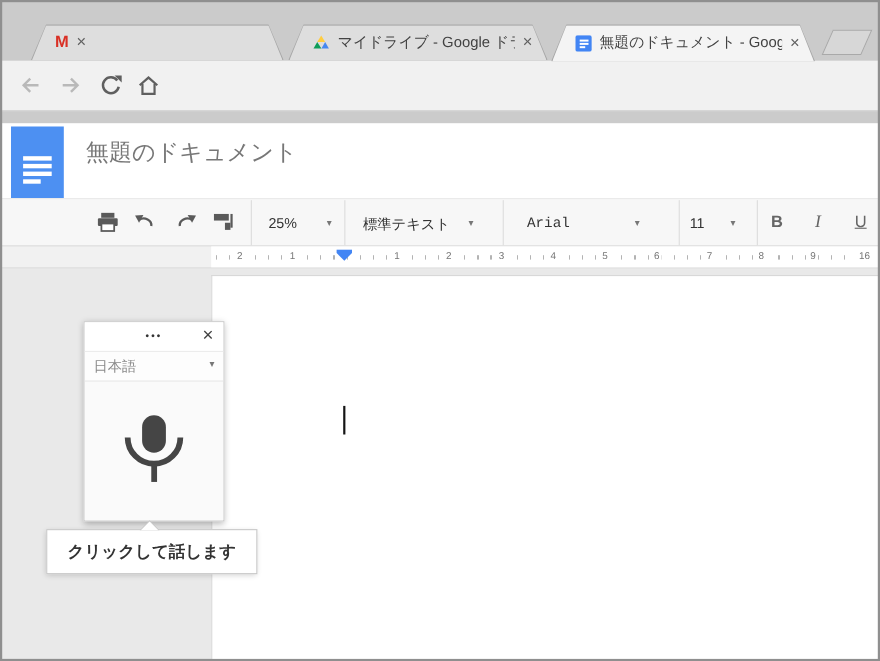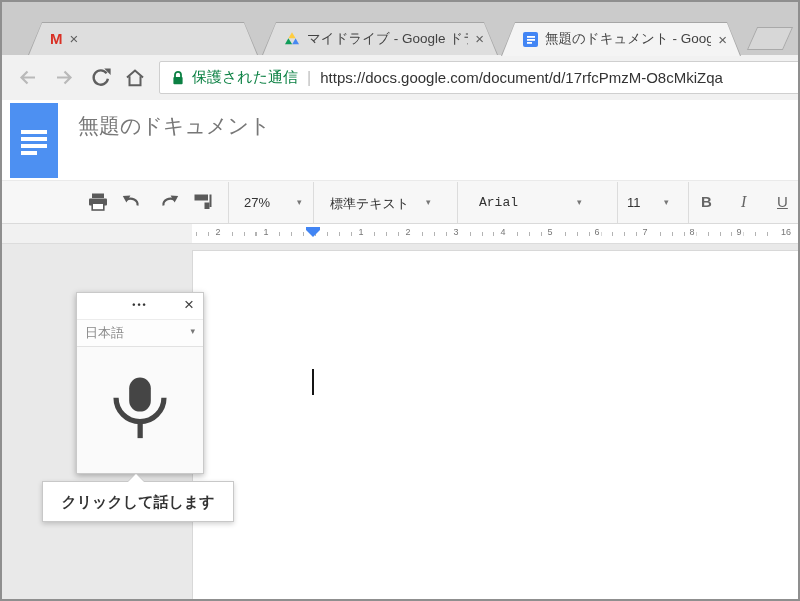--- a/index.html
+++ b/index.html
@@ -25,21 +25,21 @@
     linear-gradient(#fff,#fff) 4px 10.5px/5px 1.8px no-repeat,#4285f4;}
   .newtab{position:absolute;left:752px;top:5px;width:34px;height:21px;background:#d7d7d7;border:1px solid #a9a9a9;transform:skewX(-24deg);}
   
   .navbar{position:absolute;left:0;top:55px;width:800px;height:45px;background:#f1f1f1;border-bottom:1px solid #d6d6d6;}
   .navbtn{position:absolute;top:11px;width:24px;height:24px;cursor:pointer;}
   .omnibox{position:absolute;left:159px;top:6px;width:641px;height:33px;background:#fff;border:1px solid #cfcfcf;border-radius:2px;display:flex;align-items:center;padding-left:12px;box-sizing:border-box;overflow:hidden;}
   .secure-label{color:#0b8043;font-size:15px;margin-left:8px;white-space:nowrap;}
   .omni-divider{color:#c0c0c0;font-size:16px;margin:0 9px;}
   .omni-url{color:#333;font-size:15px;white-space:nowrap;overflow:hidden;}
   
-  .docs-header{position:absolute;left:0;top:100px;width:800px;height:80px;background:#fff;}
+  .docs-header{position:absolute;left:0;top:112px;width:800px;height:80px;background:#fff;}
   .docs-appicon{position:absolute;left:10px;top:3px;width:48px;height:75px;background:
     linear-gradient(#fff,#fff) 11px 27px/26px 4px no-repeat,
     linear-gradient(#fff,#fff) 11px 34px/26px 4px no-repeat,
     linear-gradient(#fff,#fff) 11px 41px/26px 4px no-repeat,
     linear-gradient(#fff,#fff) 11px 48px/16px 4px no-repeat,#4d90f2;}
   .doc-title{position:absolute;left:78px;top:12px;font-size:21px;color:#777;white-space:nowrap;}
   .menubar{position:absolute;left:82px;top:49px;display:flex;gap:21px;}
   .menu-item{font-size:15px;color:#333;cursor:pointer;white-space:nowrap;}
   
   .docs-toolbar{position:absolute;left:0;top:180px;width:800px;height:44px;background:#f7f7f7;border-top:1px solid #eaeaea;border-bottom:1px solid #dadada;box-sizing:border-box;}
@@ -135,31 +135,20 @@
           <path d="M18.6 7.2 A7.2 7.2 0 1 0 19.9 12.8" fill="none" stroke="#5f5f5f" stroke-width="2.3"></path>
           <polygon points="16.2,2.6 22.6,2.6 22.6,9" fill="#5f5f5f"></polygon>
         </svg>
     </span>
     <span class="navbtn" style="left:123px;">
       <svg width="24" height="24" viewBox="0 0 24 24">
           <path d="M4 11.5 L12 4.5 L20 11.5" fill="none" stroke="#5f5f5f" stroke-width="2"></path>
           <path d="M6.5 10.2 V19.3 H17.5 V10.2" fill="none" stroke="#5f5f5f" stroke-width="2"></path>
         </svg>
     </span>
-    <div class="omnibox">
-      <span style="display:inline-block;width:12px;height:16px;">
-        <svg width="12" height="16" viewBox="0 0 12 16">
-            <path d="M3 7 V4.8 a3 3 0 0 1 6 0 V7" fill="none" stroke="#0b8043" stroke-width="1.8"></path>
-            <rect x="1.4" y="7" width="9.2" height="7.2" rx="1" fill="#0b8043"></rect>
-          </svg>
-      </span>
-      <span class="secure-label">保護された通信</span>
-      <span class="omni-divider">|</span>
-      <span class="omni-url">https://docs.google.com/document/d/17rfcPmzM-O8cMkiZqa</span>
-    </div>
   </div>
 
   <div class="docs-header">
     <div class="docs-appicon"></div>
     <div class="doc-title">無題のドキュメント</div>
   </div>
 
   <div class="docs-toolbar">
     <span class="toolicon" style="left:86px;top:9px;">
       <svg width="24" height="24" viewBox="0 0 24 24">
@@ -181,21 +170,21 @@
         </svg>
     </span>
     <span class="toolicon" style="left:191px;top:9px;">
       <svg width="24" height="24" viewBox="0 0 24 24">
           <rect x="3.5" y="4.5" width="13.5" height="6" fill="#5a5a5a"></rect>
           <rect x="18.5" y="4.5" width="2" height="12.5" fill="#5a5a5a"></rect>
           <rect x="13.5" y="12.5" width="5" height="6.5" fill="#5a5a5a"></rect>
         </svg>
     </span>
     <div class="tool-sep" style="left:228px;"></div>
-    <span class="tool-text" style="left:244px;">27%</span>
+    <span class="tool-text" style="left:244px;">25%</span>
     <span class="tool-caret" style="left:297px;">▾</span>
     <div class="tool-sep" style="left:313px;"></div>
     <span class="tool-text" style="left:330px;">標準テキスト</span>
     <span class="tool-caret" style="left:426px;">▾</span>
     <div class="tool-sep" style="left:457px;"></div>
     <span class="tool-text" style="left:479px;font-family:Liberation Mono, monospace;">Arial</span>
     <span class="tool-caret" style="left:577px;">▾</span>
     <div class="tool-sep" style="left:617px;"></div>
     <span class="tool-text" style="left:627px;">11</span>
     <span class="tool-caret" style="left:664px;">▾</span>

